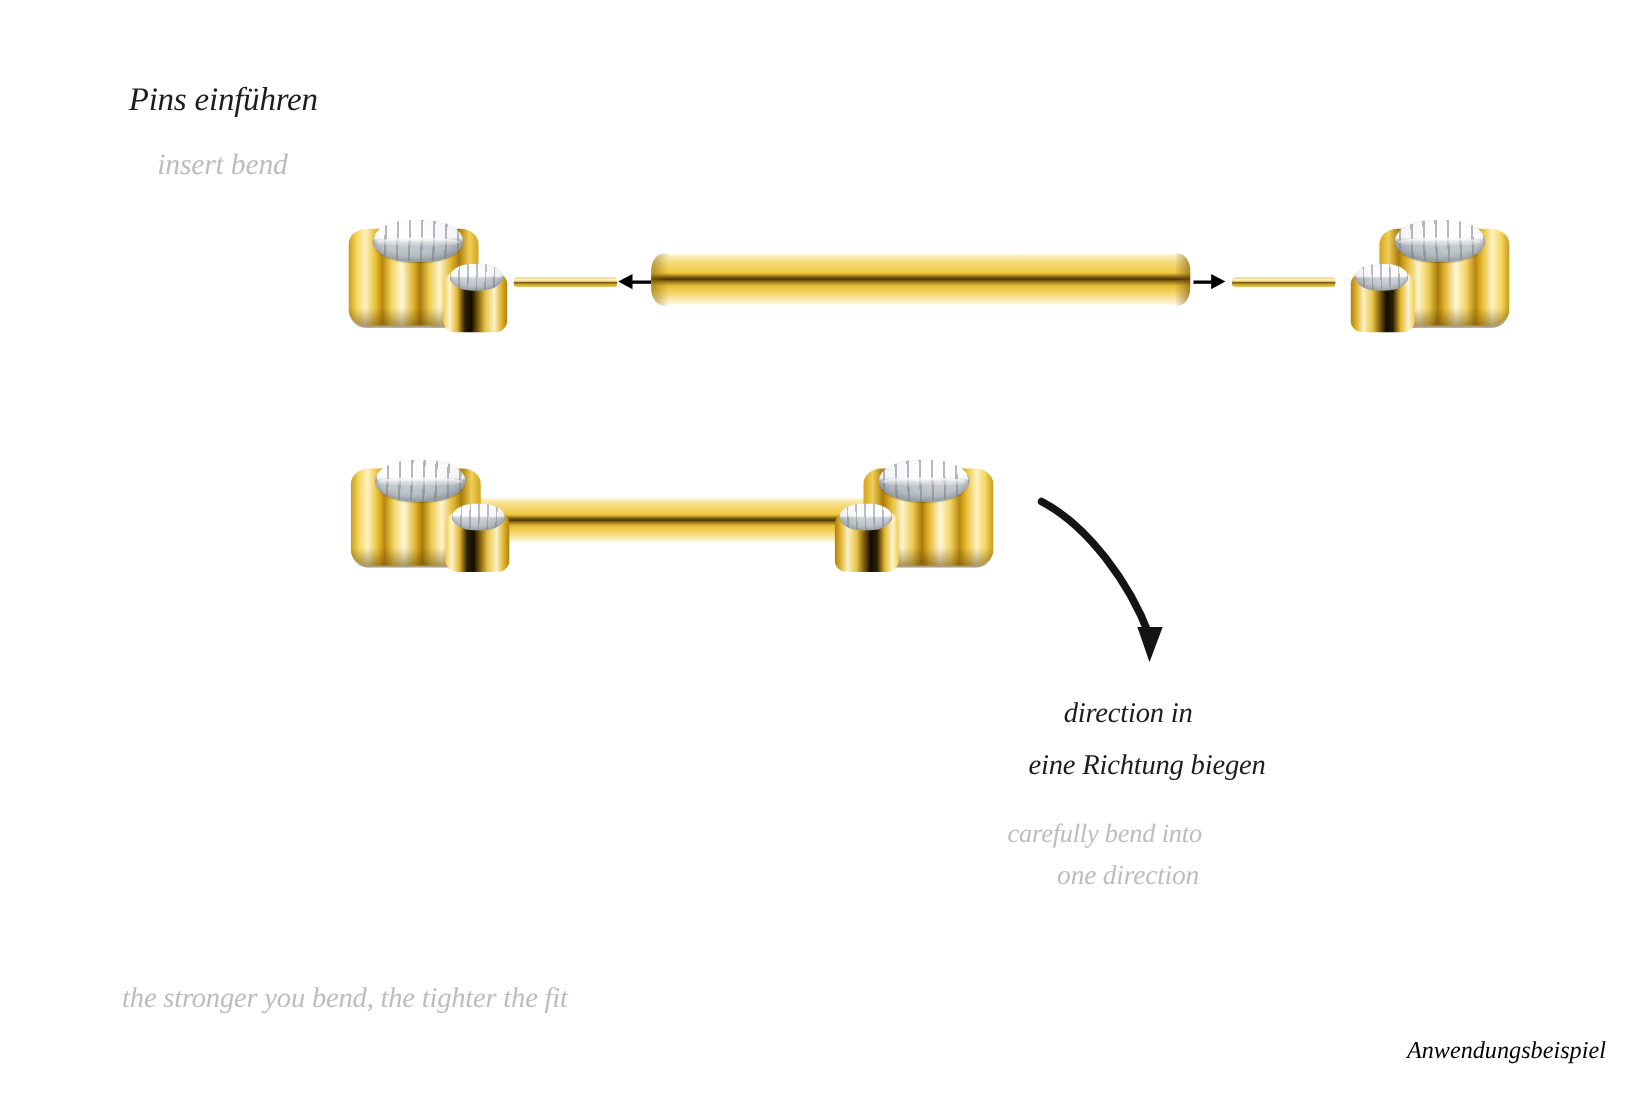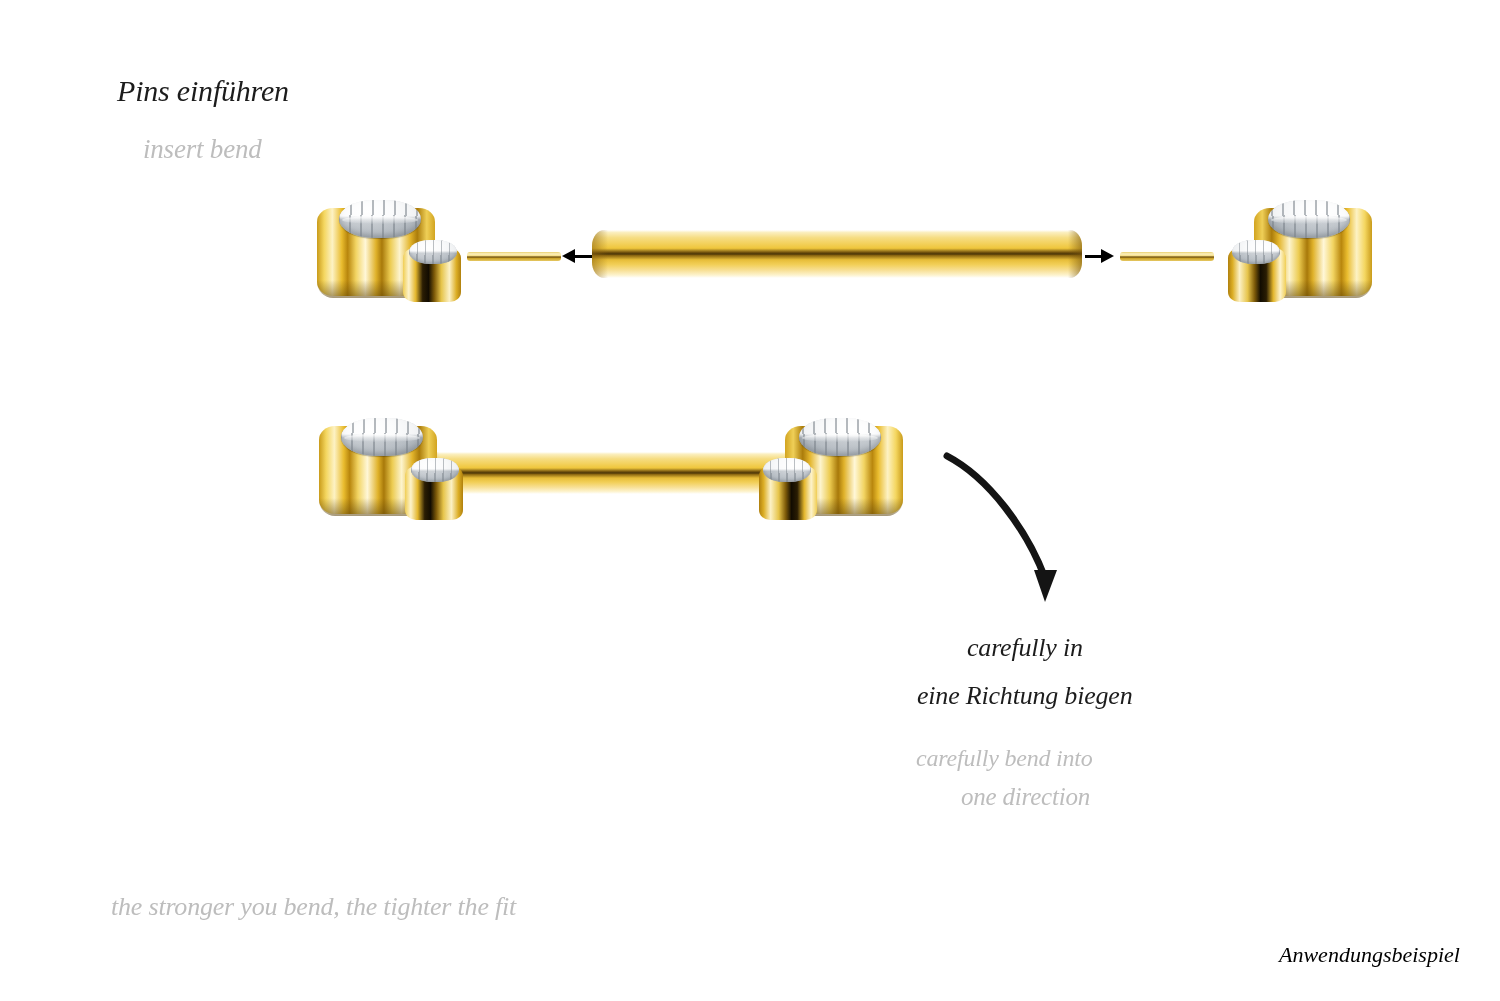--- a/index.html
+++ b/index.html
@@ -27,21 +27,21 @@
   .en {
     color: #bdbdbd;
     font-weight: 400;
     letter-spacing: -0.2px;
   }
 
   #title-de      { left: 74px;  top: 74px;  font-size: 30px; }
   #title-en      { left: 100px; top: 134px; font-size: 27px; }
 
   #bend-de-1     { left: 924px; top: 633px; font-size: 26px; }
-  #bend-de-2     { left: 874px; top: 681px; font-size: 26px; text-align: center; }
+  #bend-de-2     { left: 892px; top: 681px; font-size: 26px; text-align: center; }
   #bend-en-1     { left: 873px; top: 745px; font-size: 24px; }
   #bend-en-2     { left: 918px; top: 783px; font-size: 25px; }
 
   #fit-de        { left: 68px;  top: 838px; font-size: 28px; }
   #fit-en        { left: 68px;  top: 892px; font-size: 26px; }
 
   #example-label { left: 1236px; top: 942px; font-size: 22px; color:#000000; }
 
   
   .stage { position: absolute; }
@@ -290,21 +290,21 @@
         <div class="facets"></div>
       </div>
     </div>
   </div>
 
   <svg style="position:absolute; left:880px; top:430px; width:180px; height:190px; overflow:visible;" viewBox="0 0 180 190">
     <path d="M 24 26 C 66 48, 104 100, 122 148" fill="none" stroke="#141414" stroke-width="7" stroke-linecap="round"></path>
     <path d="M 111 140 L 134 140 L 122 172 Z" fill="#141414"></path>
   </svg>
 
-  <div class="txt de" id="bend-de-1">carefully in</div>
+  <div class="txt de" id="bend-de-1">direction in</div>
   <div class="txt de" id="bend-de-2">eine Richtung biegen</div>
   <div class="txt en" id="bend-en-1">carefully bend into</div>
   <div class="txt en" id="bend-en-2">one direction</div>
 
   <div class="txt en" id="fit-en">the stronger you bend, the tighter the fit</div>
 
   <div class="txt" id="example-label">Anwendungsbeispiel</div>
 
 </div>
 

